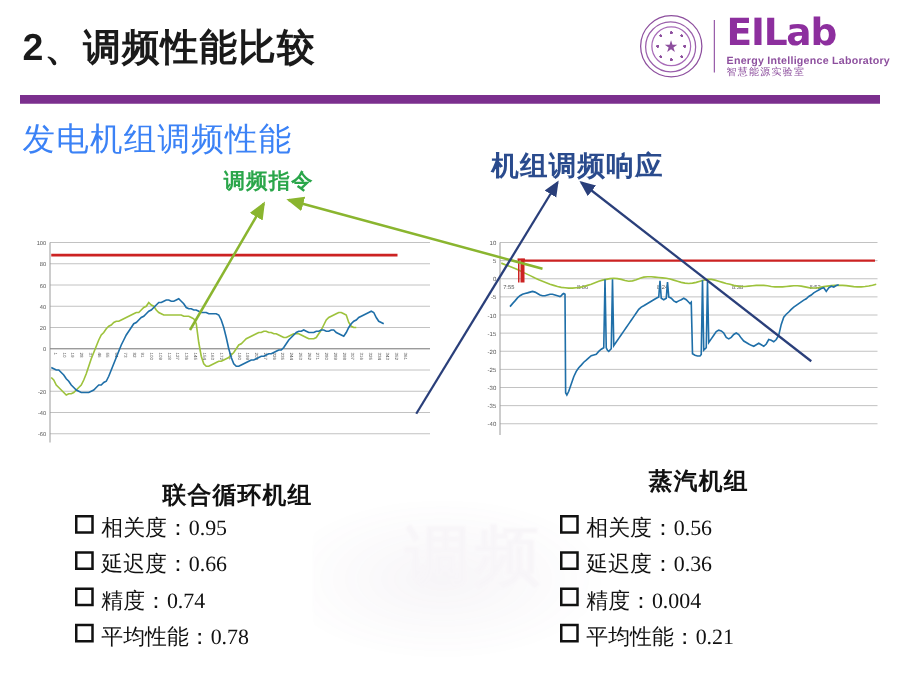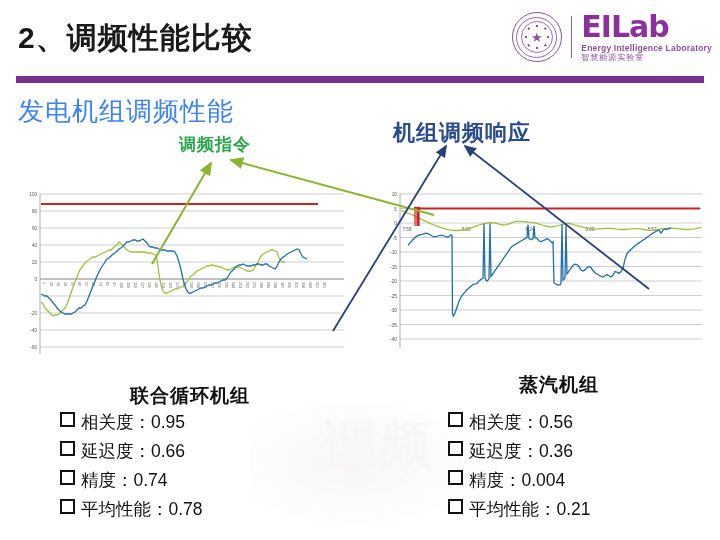--- a/index.html
+++ b/index.html
@@ -67,21 +67,21 @@
   .chart{position:absolute;}
   .chart svg{display:block;}
 
   
   .caption{position:absolute;font-size:19px;font-weight:bold;color:#111;letter-spacing:1px;}
   .cap-l{left:130px;top:372px;margin-top:11px;}
   .cap-r{left:519px;top:372px;}
   .blist{position:absolute;font-size:17.5px;color:#111;line-height:29px;}
   .bl-l{left:60px;top:408px;}
   .bl-r{left:448px;top:408px;}
-  .blist .row{display:flex;align-items:baseline;white-space:nowrap;}
+  .blist .row{display:flex;align-items:baseline;white-space:nowrap;font-family:Liberation Serif, serif;}
   .bullet{display:inline-block;width:11px;height:11px;border:2px solid #111;margin-right:6px;flex:0 0 auto;position:relative;top:-1px;}
 
   
   .anno{position:absolute;left:0;top:0;width:720px;height:540px;pointer-events:none;}
 </style>
 </head>
 <body>
 
 <div class="slide">
 

